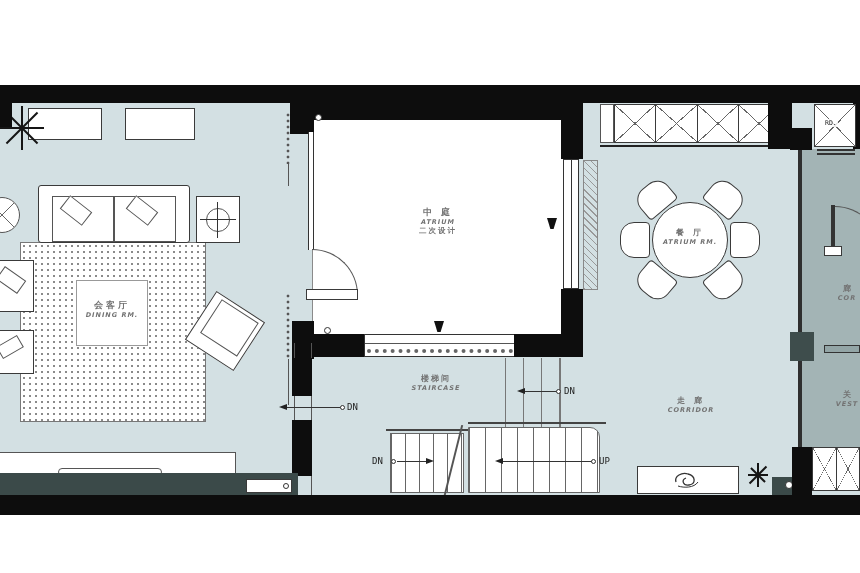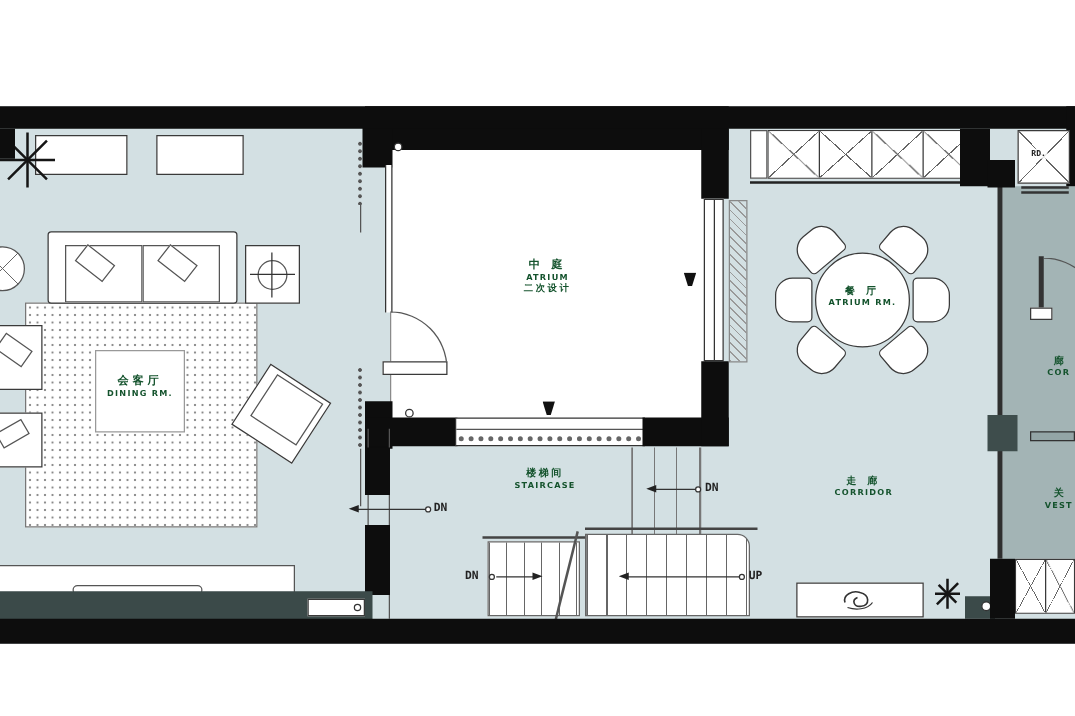--- a/index.html
+++ b/index.html
@@ -9,25 +9,25 @@
   .abs{position:absolute;}
   .wall{position:absolute;background:#0d0d0d;}
   .darkblk{position:absolute;background:#3b4a49;}
   .wbox{position:absolute;background:#fff;border:1.5px solid #3a3a3a;}
   .tbox{position:absolute;background:#fff;border:1px solid #555;}
   .xcell{position:relative;flex:1;border-left:1px solid #3a3a3a;background:#fff;
     background-image:linear-gradient(to top right,transparent 49.2%,#666 49.2%,#666 50.8%,transparent 50.8%),
                      linear-gradient(to bottom right,transparent 49.2%,#666 49.2%,#666 50.8%,transparent 50.8%);}
   .xfill{background-image:linear-gradient(to top right,transparent 49.2%,#666 49.2%,#666 50.8%,transparent 50.8%),
                      linear-gradient(to bottom right,transparent 49.2%,#666 49.2%,#666 50.8%,transparent 50.8%);}
-  .lbl{position:absolute;text-align:center;color:#14532d;font-weight:bold;line-height:1.25;}
+  .lbl{position:absolute;text-align:center;color:#737373;font-weight:bold;line-height:1.25;}
   .lbl .zh{display:block;font-size:9px;letter-spacing:3px;white-space:nowrap;}
-  .lbl .en{display:block;font-size:6.5px;letter-spacing:1px;white-space:nowrap;}
+  .lbl .en{display:block;font-size:6.5px;letter-spacing:1px;white-space:nowrap;font-style:italic;}
   .lbl .note{display:block;font-size:7.5px;letter-spacing:2px;white-space:nowrap;font-family:Liberation Serif, serif;}
-  .dnlbl{position:absolute;font-size:9px;font-weight:bold;color:#222;
+  .dnlbl{position:absolute;font-size:9px;font-weight:normal;color:#222;
          font-family:"DejaVu Sans Mono","Liberation Mono",monospace;}
   .aline{position:absolute;height:1.2px;background:#333;}
   .ahl{position:absolute;width:0;height:0;border-style:solid;
        border-width:3.5px 8px 3.5px 0;border-color:transparent #222 transparent transparent;}
   .ahr{position:absolute;width:0;height:0;border-style:solid;
        border-width:3.5px 0 3.5px 8px;border-color:transparent transparent transparent #222;}
   .adot{position:absolute;width:5px;height:5px;border:1px solid #333;border-radius:50%;background:#fff;}
   .flight{position:absolute;background:#fff;border:1px solid #666;}
   .curtain{position:absolute;width:6px;background-image:radial-gradient(circle,#555 1.2px,transparent 1.7px);
            background-size:6px 6px;background-repeat:repeat-y;}
@@ -187,21 +187,21 @@
   <div class="wbox" style="left:727px;top:225px;width:36px;height:30px;border-radius:14px 14px 4px 4px;transform:rotate(90deg);"></div>
   <div class="wbox" style="left:637px;top:267px;width:36px;height:30px;border-radius:14px 14px 4px 4px;transform:rotate(-140deg);"></div>
   <div class="wbox" style="left:707px;top:267px;width:36px;height:30px;border-radius:14px 14px 4px 4px;transform:rotate(140deg);"></div>
 
   <div class="wbox" style="left:652px;top:202px;width:76px;height:76px;border-radius:50%;"></div>
   <div class="lbl" style="left:650px;top:228px;width:80px;">
     <span class="zh" style="font-size:8px;">餐  厅</span>
     <span class="en">ATRIUM RM.</span>
   </div>
 
-  <div class="lbl" style="left:653px;top:380px;width:76px;text-align:center;">
+  <div class="lbl" style="left:653px;top:396px;width:76px;text-align:center;">
     <span class="zh" style="font-size:8px;">走  廊</span>
     <span class="en">CORRIDOR</span>
   </div>
 
   <div class="wbox" style="left:637px;top:466px;width:102px;height:28px;">
     <svg width="34" height="20" viewBox="0 0 34 20" style="position:absolute;left:32px;top:3px;">
       <path d="M6 12 C4 6 12 2 18 4 C26 6 26 14 19 15 C13 16 11 10 16 8" fill="none" stroke="#333" stroke-width="1.3"></path>
       <path d="M8 16 C14 18 24 18 28 12" fill="none" stroke="#333" stroke-width="1"></path>
     </svg>
   </div>

